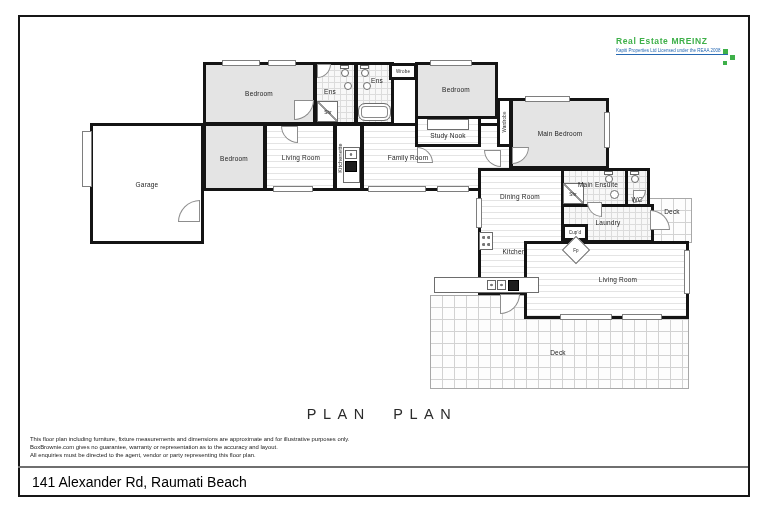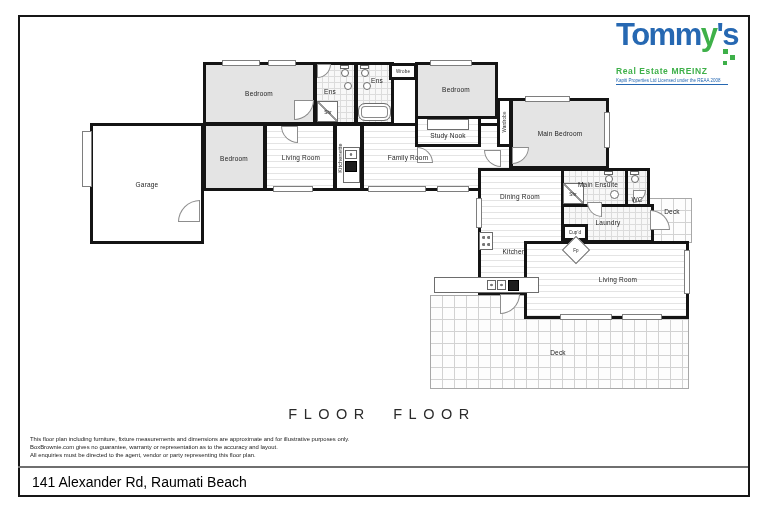--- a/index.html
+++ b/index.html
@@ -55,21 +55,20 @@
   #disc{position:absolute;left:30px;top:436px;font-size:5.9px;line-height:7.8px;color:#222;z-index:40}
   #divider{position:absolute;left:18px;top:466px;width:730px;border-top:2px solid #6f6f6f;z-index:40}
   #address{position:absolute;left:32px;top:469px;font-size:14px;color:#000;line-height:26px;z-index:40}
 </style>
 </head>
 <body>
 
 <div id="frame"></div>
 
 <div id="logo">
-  <div id="brand"><span>Tomm</span><span class="gy">y</span><span>'s</span></div>
   <div id="sub">Real Estate MREINZ</div>
   <div id="tag">Kapiti Properties Ltd Licensed under the REAA 2008</div>
 </div>
 <div class="pixel" style="left:723px;top:49px;width:5px;height:5px"></div>
 <div class="pixel" style="left:730px;top:55px;width:5px;height:5px"></div>
 <div class="pixel" style="left:723px;top:61px;width:4px;height:4px"></div>
 
 <div class="deckf" style="left:430px;top:295px;width:259px;height:94px"></div>
 <div class="deckf" style="left:649px;top:198px;width:43px;height:45px"></div>
 
@@ -159,20 +158,20 @@
 <span class="lbl tiny" style="left:573px;top:194px">Shr</span>
 <span class="lbl" style="left:637px;top:199px">WC</span>
 <span class="lbl" style="left:608px;top:222px">Laundry</span>
 <span class="lbl tiny" style="left:575px;top:232px">Cup'd</span>
 <span class="lbl" style="left:672px;top:211px">Deck</span>
 <span class="lbl" style="left:514px;top:251px">Kitchen</span>
 <span class="lbl tiny" style="left:576px;top:250px">Fp</span>
 <span class="lbl" style="left:618px;top:279px">Living Room</span>
 <span class="lbl" style="left:558px;top:352px">Deck</span>
 
-<div id="title">FLOOR FLOOR</div>
+<div id="title">PLAN PLAN</div>
 <div id="disc">
   <div>This floor plan including furniture, fixture measurements and dimensions are approximate and for illustrative purposes only.</div>
   <div>BoxBrownie.com gives no guarantee, warranty or representation as to the accuracy and layout.</div>
   <div>All enquiries must be directed to the agent, vendor or party representing this floor plan.</div>
 </div>
 <div id="divider"></div>
 <div id="address">141 Alexander Rd, Raumati Beach</div>
 
 </body></html>

